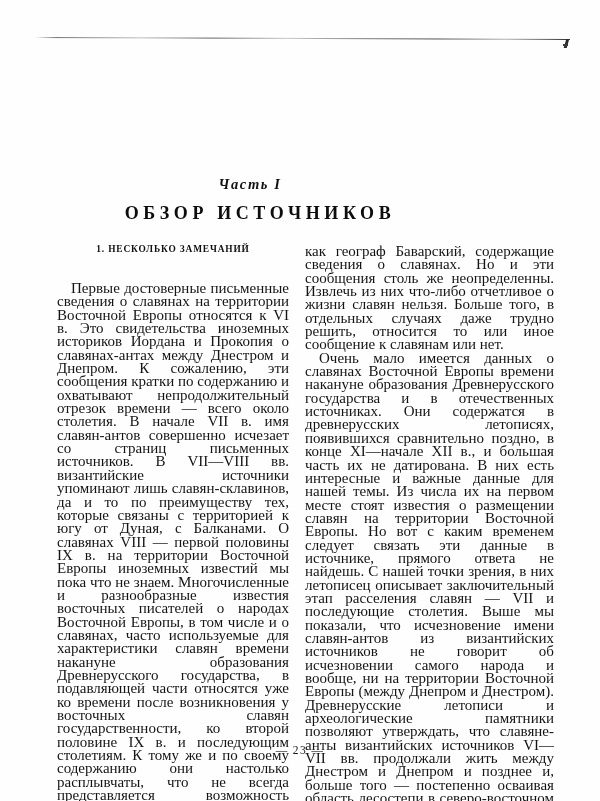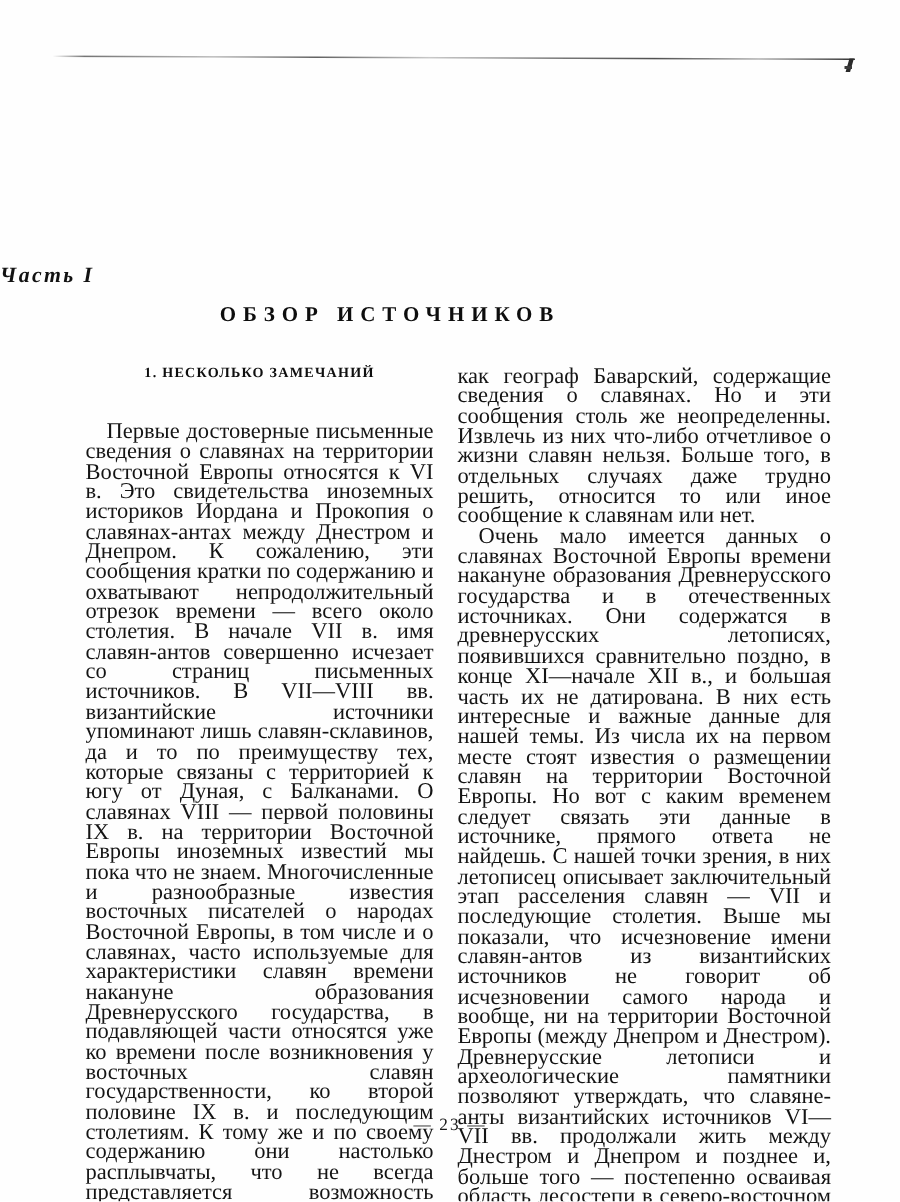--- a/index.html
+++ b/index.html
@@ -66,34 +66,35 @@
     width: 5px; height: 2px;
     background: #3a3a3a;
   }
 
   
   .part-label {
     position: absolute;
     left: 0;
     top: 176px;
     width: 500px;
+    text-align: center;
     font-style: italic;
     font-weight: 700;
     font-size: 14.5px;
     letter-spacing: 1.6px;
     color: #121212;
   }
   .chapter-title {
     position: absolute;
     left: 0;
     top: 203px;
     width: 520px;
     text-align: center;
     font-weight: 700;
-    font-size: 14px;
+    font-size: 18px;
     letter-spacing: 4.6px;
     color: #0d0d0d;
   }
 
   .section-heading {
     position: absolute;
     left: 57px;
     top: 243px;
     width: 232px;
     text-align: center;

